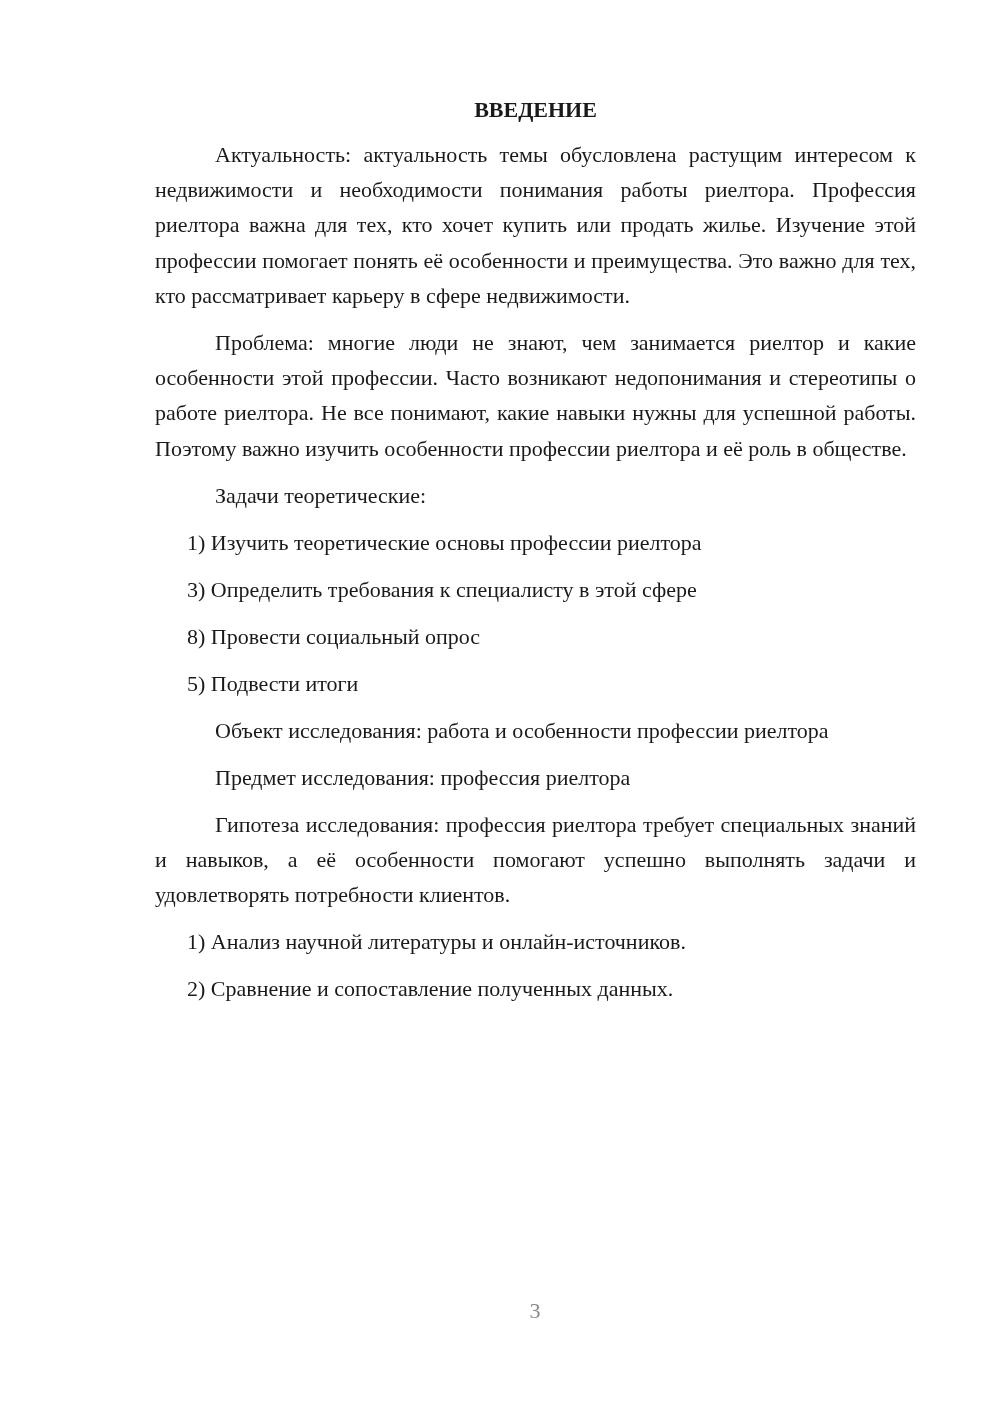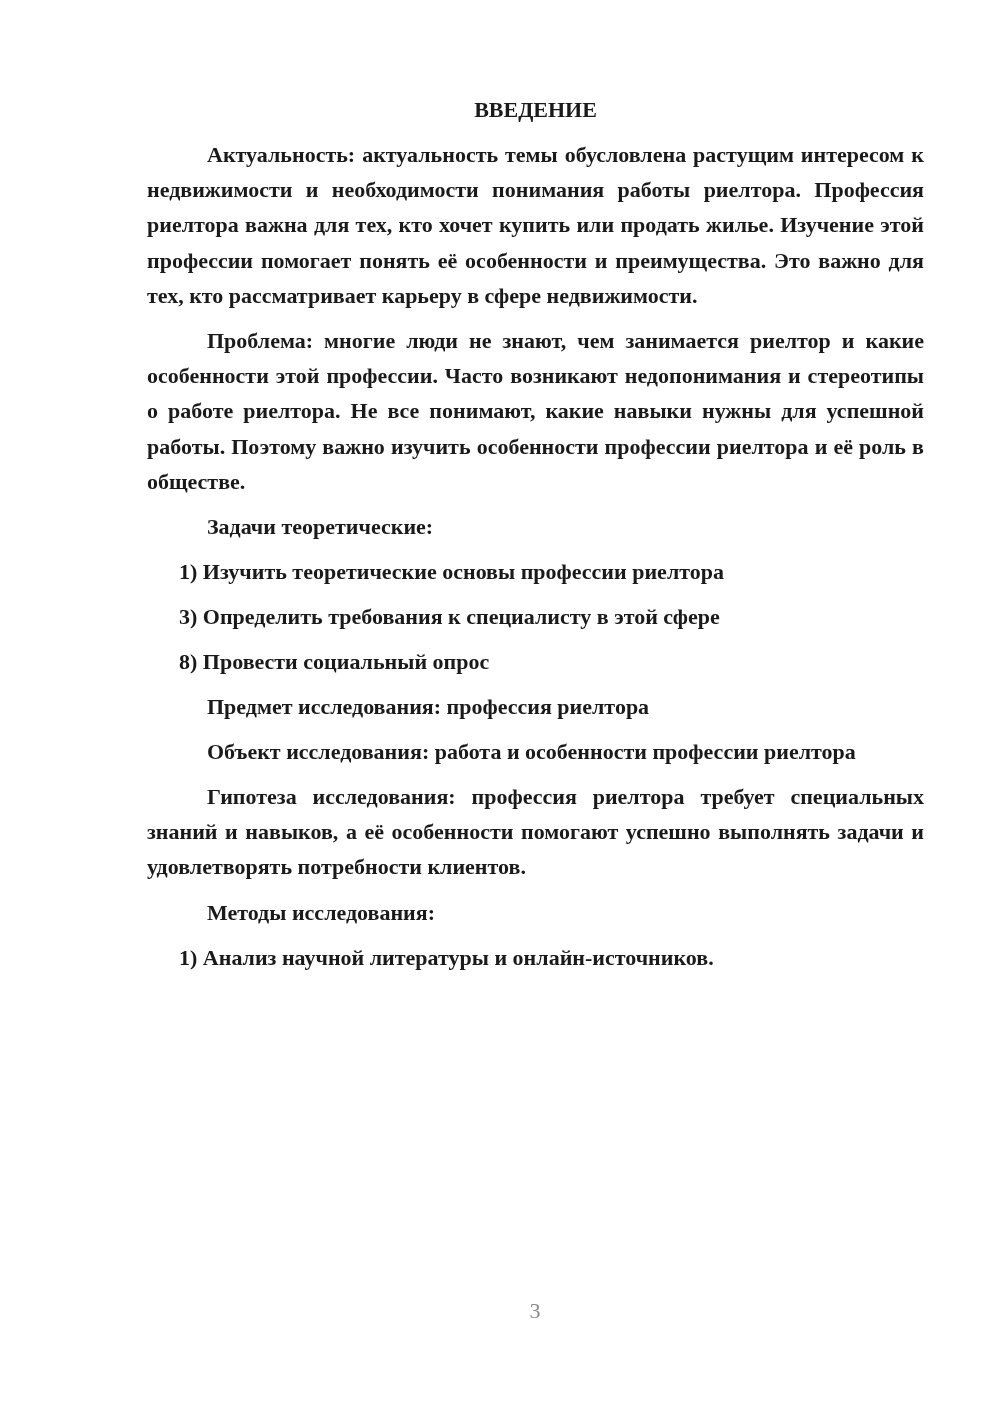--- a/index.html
+++ b/index.html
@@ -8,21 +8,21 @@
     position: absolute; left: 0; top: 0; width: 1000px; height: 1414px;
     background: #ffffff; color: #1a1a1a;
     font-family: "Liberation Serif", "DejaVu Serif", serif;
     font-size: 22px;
   }
   .content { position: absolute; left: 143px; top: 95px; width: 785px; }
   .title {
     text-align: center; font-weight: bold; font-size: 22px;
     margin: 0 0 12px 0; line-height: 30px; padding-left: 0px;
   }
-  p { margin: 4px; font-weight: bold; }
+  p { margin: 12px; }
   .para {
     text-align: justify; text-indent: 60px; line-height: 35.2px;
     margin-bottom: 10px;
   }
   .line-para { text-indent: 60px; line-height: 35px; margin-bottom: 10px; }
   .list-item { padding-left: 32px; line-height: 35px; margin-bottom: 10px; }
   .page-number {
     position: absolute; top: 1298px; left: 0; width: 1000px; text-align: center;
     color: #8a8a8a; font-size: 22px; padding-left: 70px; box-sizing: border-box;
   }
@@ -35,26 +35,27 @@
     <h1 class="title">ВВЕДЕНИЕ</h1>
 
     <p class="para">Актуальность: актуальность темы обусловлена растущим интересом к недвижимости и необходимости понимания работы риелтора. Профессия риелтора важна для тех, кто хочет купить или продать жилье. Изучение этой профессии помогает понять её особенности и преимущества. Это важно для тех, кто рассматривает карьеру в сфере недвижимости.</p>
     <p class="para">Проблема: многие люди не знают, чем занимается риелтор и какие особенности этой профессии. Часто возникают недопонимания и стереотипы о работе риелтора. Не все понимают, какие навыки нужны для успешной работы. Поэтому важно изучить особенности профессии риелтора и её роль в обществе.</p>
 
     <p class="line-para">Задачи теоретические:</p>
     <div>
       <p class="list-item">1) Изучить теоретические основы профессии риелтора</p>
       <p class="list-item">3) Определить требования к специалисту в этой сфере</p>
       <p class="list-item">8) Провести социальный опрос</p>
+      <p class="list-item">5) Подвести итоги</p>
     </div>
 
+    <p class="line-para">Объект исследования: работа и особенности профессии риелтора</p>
     <p class="line-para">Предмет исследования: профессия риелтора</p>
-    <p class="line-para">Объект исследования: работа и особенности профессии риелтора</p>
     <p class="para">Гипотеза исследования: профессия риелтора требует специальных знаний и навыков, а её особенности помогают успешно выполнять задачи и удовлетворять потребности клиентов.</p>
 
-    <p class="line-para">Методы исследования:</p>
     <div>
       <p class="list-item">1) Анализ научной литературы и онлайн-источников.</p>
+      <p class="list-item">2) Сравнение и сопоставление полученных данных.</p>
     </div>
   </div>
 
   <div class="page-number">3</div>
 </div>
 
 </body></html>

